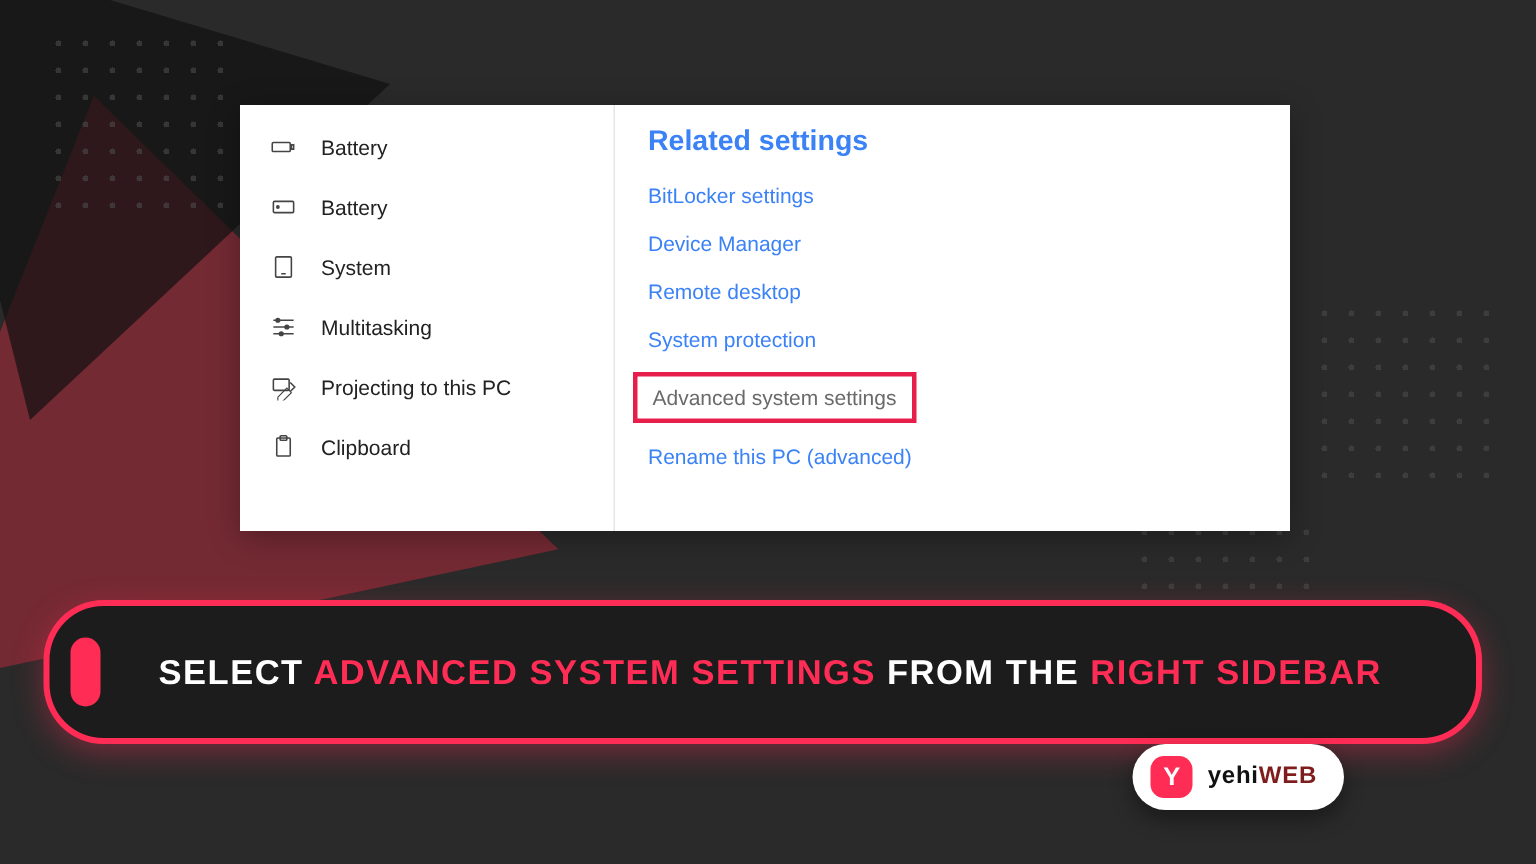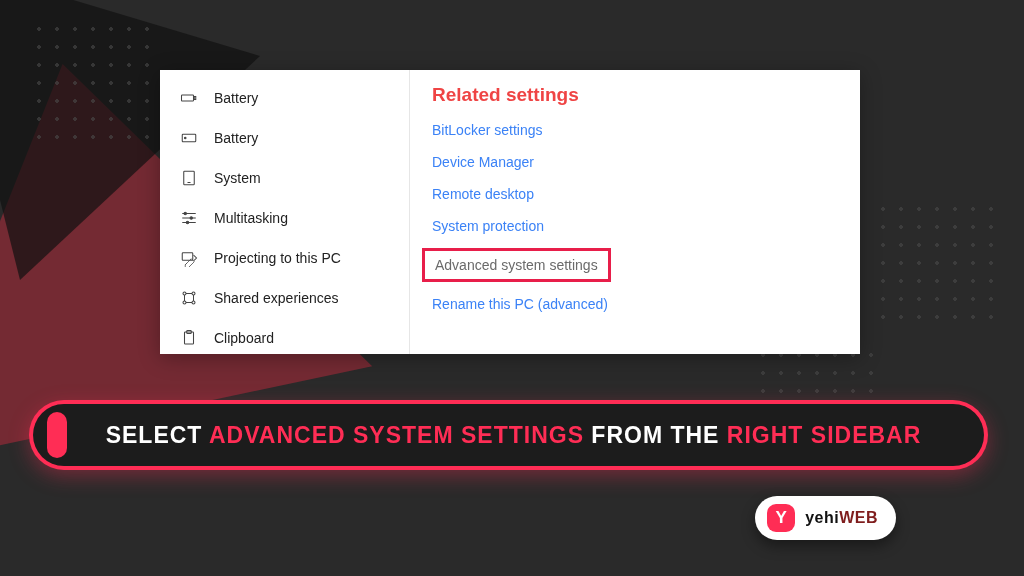--- a/index.html
+++ b/index.html
@@ -93,21 +93,21 @@
   .nav-icon svg { width: 18px; height: 18px; stroke: currentColor; fill: none; stroke-width: 1.4; }
 
   .main {
     flex: 1;
     padding: 14px 22px 10px 22px;
     overflow-y: auto;
   }
   .section-heading {
     font-size: 19px;
     font-weight: 600;
-    color: #ef4444;
+    color: #3b82f6;
     margin-bottom: 16px;
   }
   .link {
     display: block;
     font-size: 14px;
     color: #3b82f6;
     margin-bottom: 16px;
     cursor: pointer;
   }
   .link.muted {
@@ -139,21 +139,21 @@
   .hicon svg { width: 18px; height: 18px; }
 
   .spacer { height: 18px; }
 
   
   .banner-wrap {
     position: absolute;
     left: 29px;
     right: 36px;
     top: 400px;
-    height: 70px;
+    height: 96px;
     border-radius: 40px;
     background: #ff2d55;
     padding: 4px;
     box-shadow: 0 6px 20px rgba(255,45,85,.35);
   }
   .banner-inner {
     height: 100%;
     border-radius: 36px;
     background: #1c1c1c;
     display: flex;
@@ -271,35 +271,20 @@
             <rect x="3" y="5" width="14" height="10" rx="1"></rect>
             <path d="M9 19l-2 2m0 0l8-8 4 4-8 8H7v-4z" stroke-width="1"></path>
             <polyline points="18,8 22,12 18,16"></polyline>
           </svg>
       </span>
       <span>Projecting to this PC</span>
     </div>
     <div class="nav-item">
       <span class="nav-icon">
         <svg viewBox="0 0 24 24">
-            <circle cx="6" cy="6" r="2"></circle>
-            <circle cx="18" cy="6" r="2"></circle>
-            <circle cx="6" cy="18" r="2"></circle>
-            <circle cx="18" cy="18" r="2"></circle>
-            <line x1="8" y1="6" x2="16" y2="6"></line>
-            <line x1="8" y1="18" x2="16" y2="18"></line>
-            <line x1="6" y1="8" x2="6" y2="16"></line>
-            <line x1="18" y1="8" x2="18" y2="16"></line>
-          </svg>
-      </span>
-      <span>Shared experiences</span>
-    </div>
-    <div class="nav-item">
-      <span class="nav-icon">
-        <svg viewBox="0 0 24 24">
             <rect x="6" y="4" width="12" height="16" rx="1"></rect>
             <rect x="9" y="2" width="6" height="4" rx="1"></rect>
           </svg>
       </span>
       <span>Clipboard</span>
     </div>
   </div>
 
   <div class="main">
     <div class="section-heading">Related settings</div>

